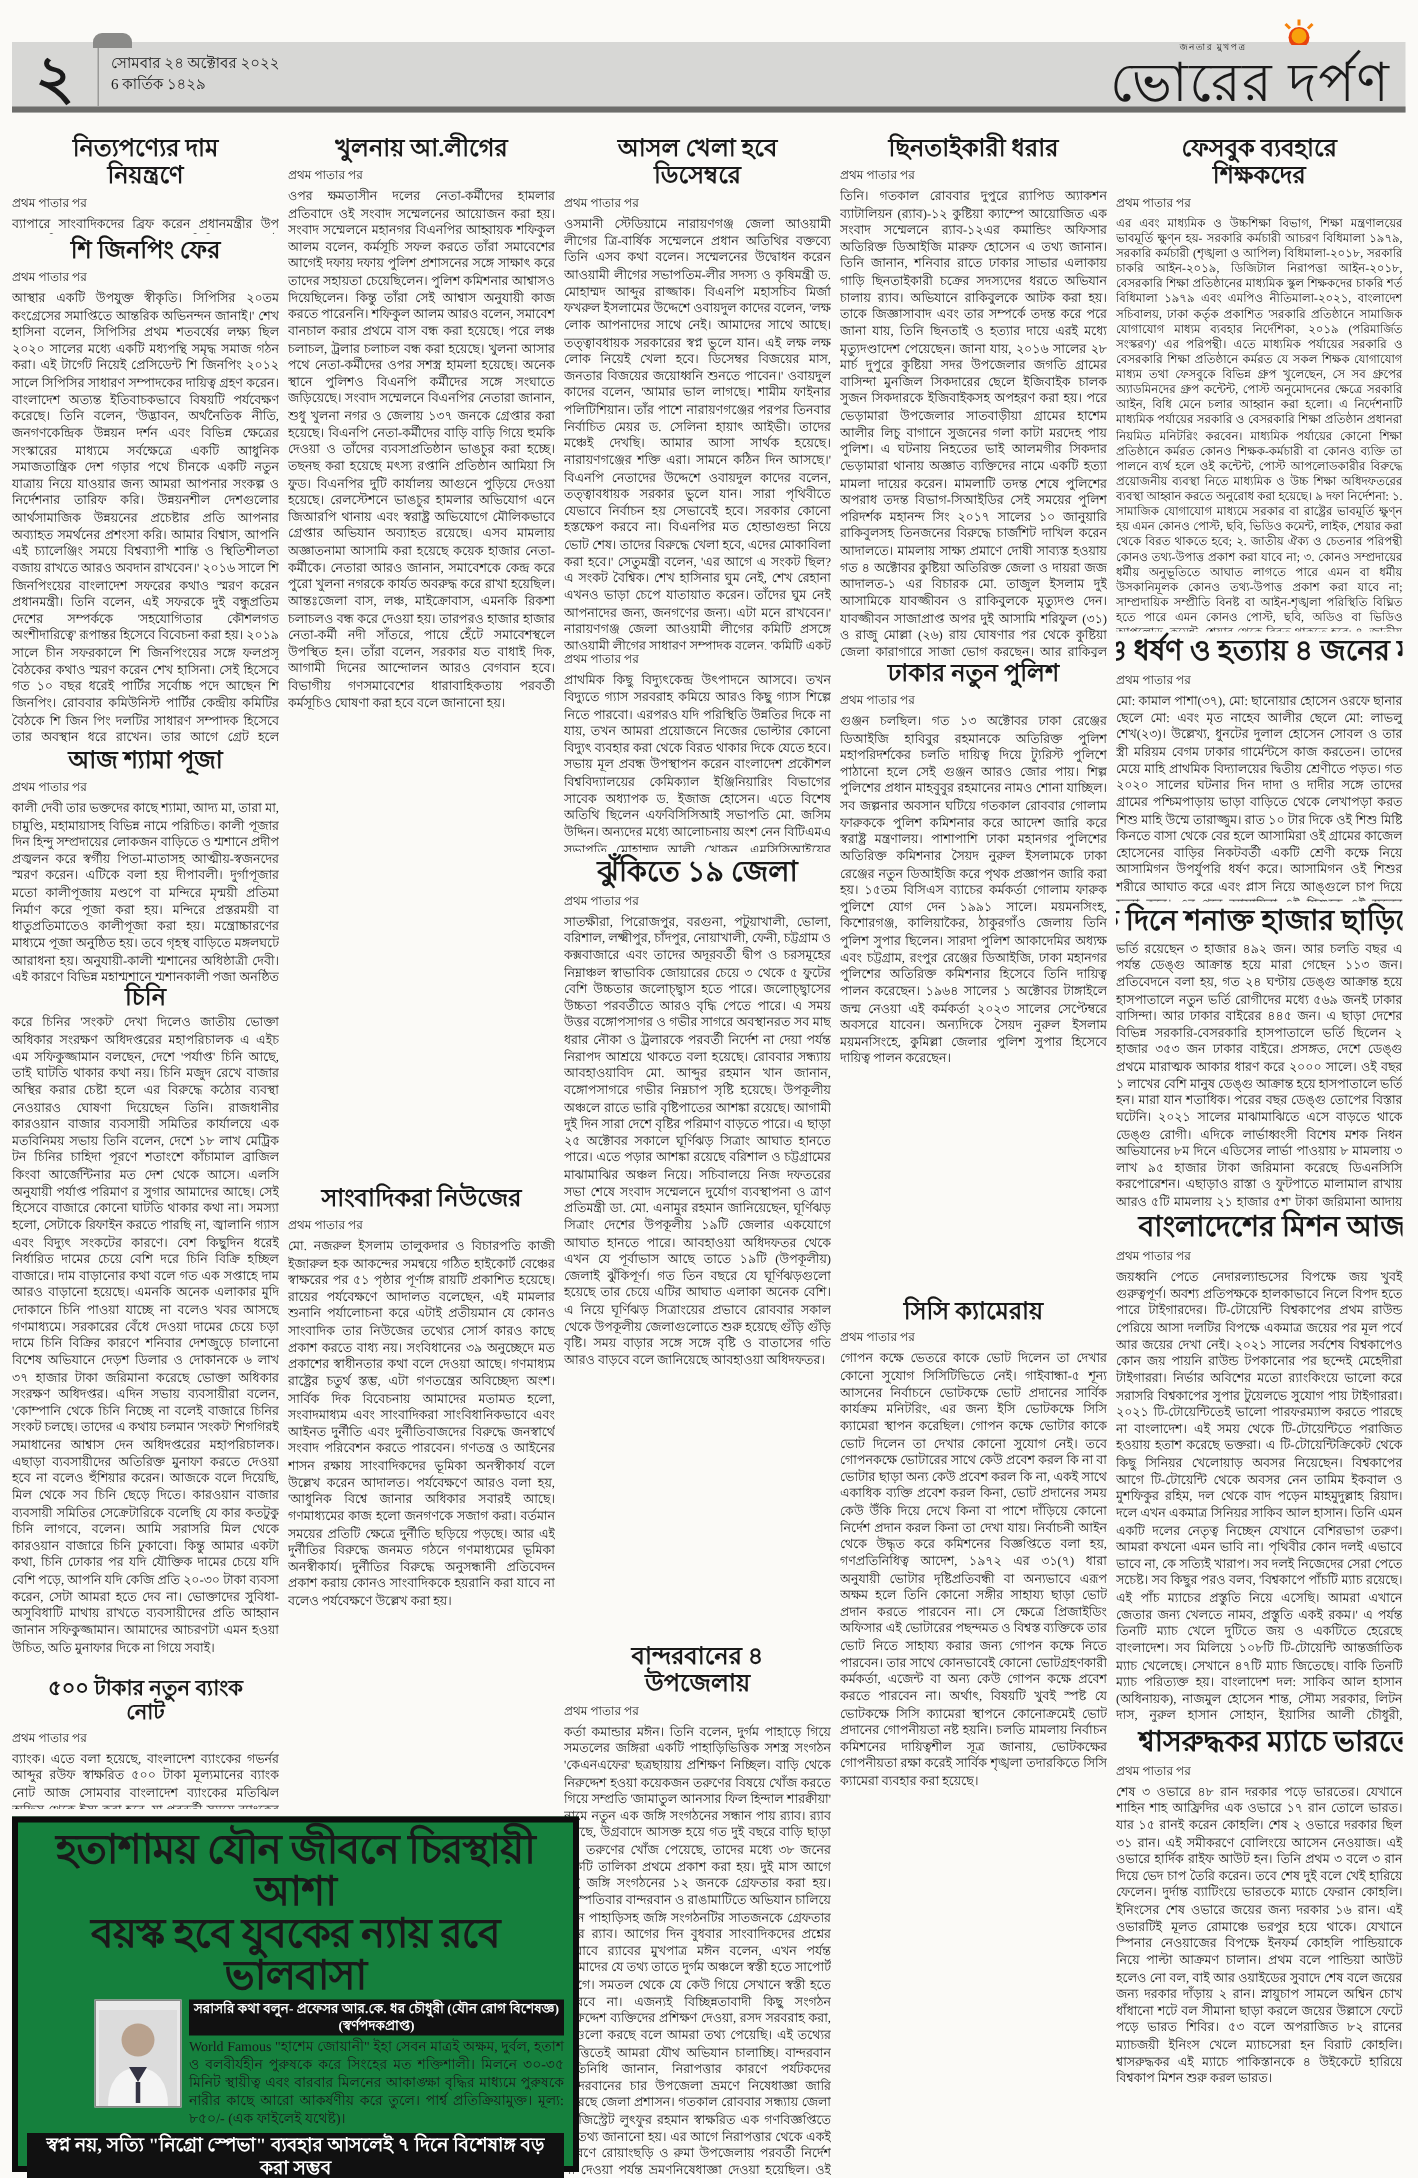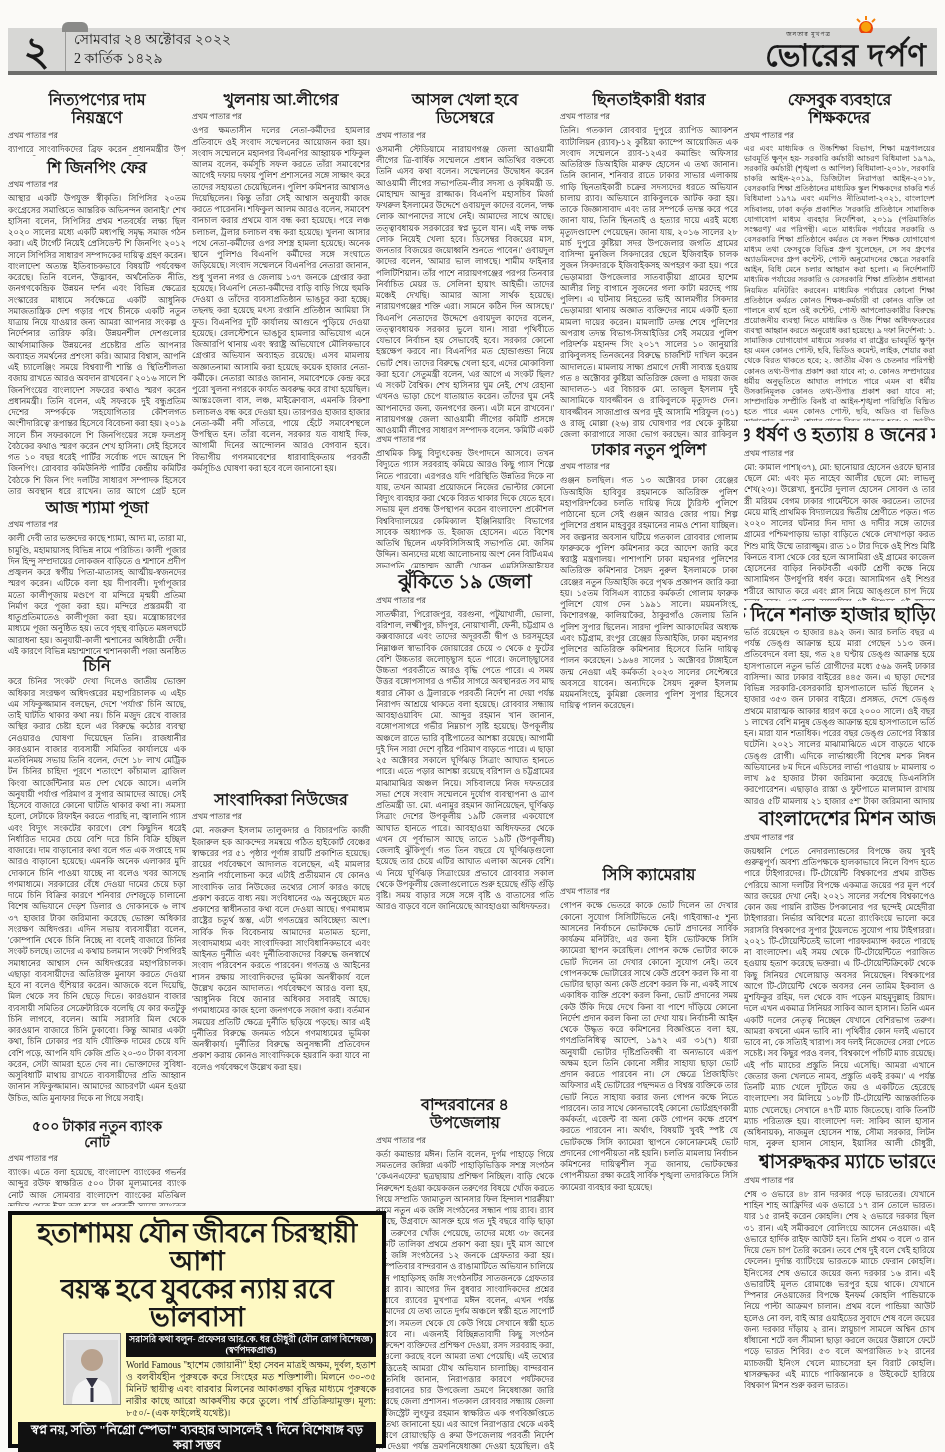--- a/index.html
+++ b/index.html
@@ -18,24 +18,24 @@
     display:flex; align-items:center;
   }
   .corner-tab {
     position:absolute; left:54px; top:-6px; width:26px; height:10px;
     background:#8a8a88; border-radius:6px 6px 0 0;
   }
   .page-number {
     font-size:40px; font-weight:bold; width:58px; text-align:center;
     border-right:1px solid #9a9a98; height:100%; line-height:47px;
   }
-  .date-block { padding-left:8px; font-size:14px; line-height:1.35; }
+  .date-block { padding-left:8px; font-size:10px; line-height:1.35; }
   .masthead-wrap { margin-left:auto; padding-right:10px; position:relative; text-align:right; }
   .masthead-tag { font-size:6px; letter-spacing:1px; display:block; margin-right:96px; }
-  .masthead { font-size:31px; font-weight:bold; letter-spacing:1px; position:relative; line-height:1; }
+  .masthead { font-size:36px; font-weight:normal; letter-spacing:1px; position:relative; line-height:1; }
   .sun { position:absolute; right:56px; top:-14px; }
 
   
   .columns { position:absolute; left:8px; top:88px; width:929px; display:flex; gap:6px; }
   .col { width:178px; flex:0 0 auto; }
   .col.c5 { width:191px; }
   .article { overflow:hidden; padding-bottom:3px; }
   .article h2 {
     font-size:16px; font-weight:bold; text-align:center; line-height:1.15;
     margin:3px 15px 1px;
@@ -43,21 +43,21 @@
   .article h2.hl-lg { font-size:19px; white-space:nowrap;text-align:center; }
   .article h2.hl-wide { font-size:19px; white-space:nowrap; margin-left:-26px; }
   .byline { font-size:8px; margin-bottom:2px; }
   .byline:empty { display:none; }
   .abody { font-size:8.4px; line-height:1.34; text-align:justify; word-break:break-word; }
   .dense .abody { font-size:7.8px; line-height:1.3; }
 
   
   .ad {
     position:absolute; left:8px; top:1211px; width:378px; height:237px;
-    background:#fef9c3; border:4px solid #0d0d0d; padding:4px 6px 3px;
+    background:#15803d; border:4px solid #0d0d0d; padding:4px 6px 3px;
   }
   .ad-h1 { font-size:27px; font-weight:900; text-align:center; line-height:1.04; letter-spacing:-0.5px; }
   .ad-mid { display:flex; gap:5px; margin-top:2px;padding-left:45px; }
   .ad-photo {
     flex:0 0 58px; height:72px; border:1px solid #888; background:#e9e9e9;
     display:flex; align-items:flex-end; justify-content:center; overflow:hidden;
   }
   .ad-right { flex:1; }
   .ad-contact {
     background:#111; color:#fff; font-size:9px; font-weight:bold;
@@ -73,21 +73,21 @@
 </head>
 <body>
 
 <div class="page">
 
   <div class="header-bar">
     <div class="corner-tab"></div>
     <div class="page-number">২</div>
     <div class="date-block">
       <div>সোমবার ২৪ অক্টোবর ২০২২</div>
-      <div>2 কার্তিক ১৪২৯</div>
+      <div>6 কার্তিক ১৪২৯</div>
     </div>
     <div class="masthead-wrap">
       <span class="masthead-tag">জনতার মুখপত্র</span>
       <span class="sun">
         <svg width="30" height="18" viewBox="0 0 30 18">
           <g>
             <line x1="15" y1="1" x2="15" y2="5" stroke="#f5820b" stroke-width="2"></line>
             <line x1="6" y1="4" x2="9" y2="7" stroke="#f5820b" stroke-width="2"></line>
             <line x1="24" y1="4" x2="21" y2="7" stroke="#f5820b" stroke-width="2"></line>
             <circle cx="15" cy="13" r="7" fill="#e8430e"></circle>

